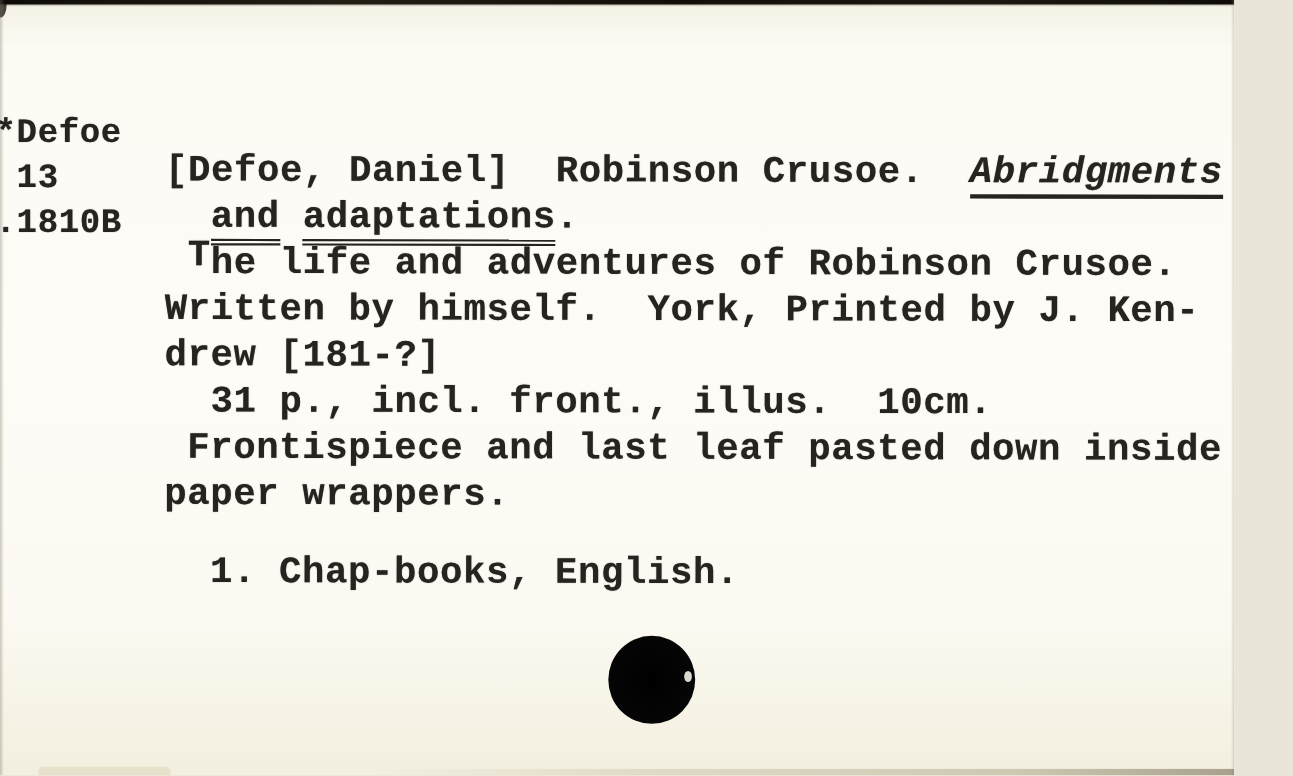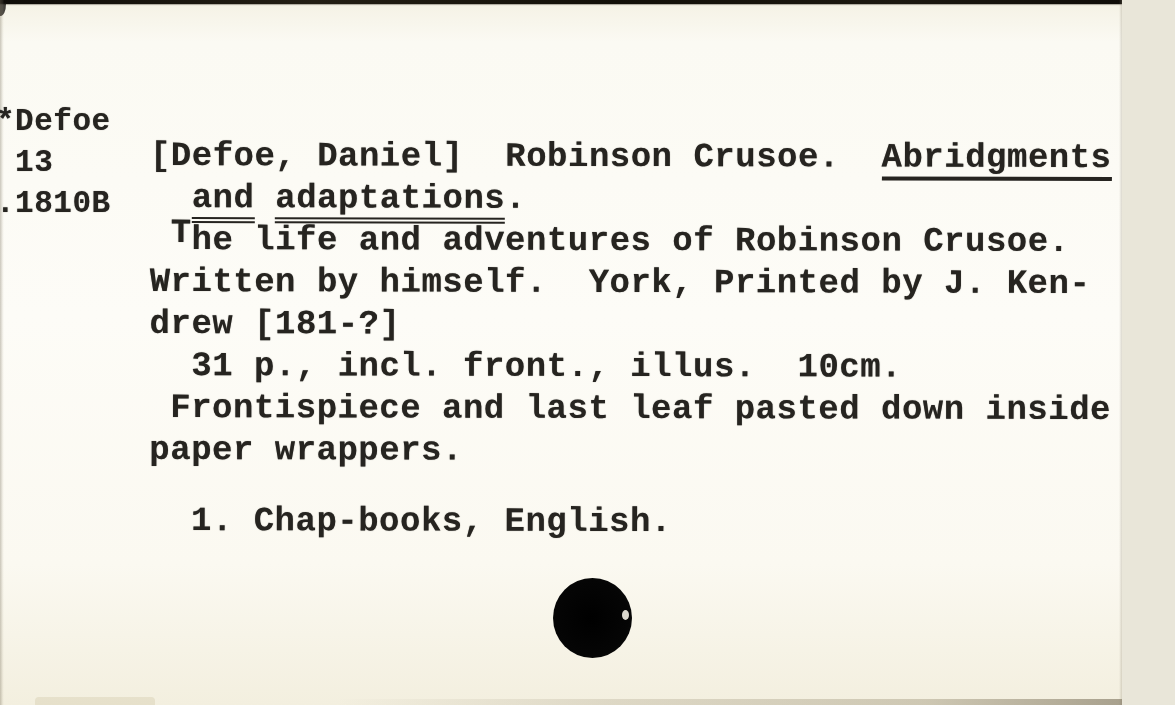--- a/index.html
+++ b/index.html
@@ -81,21 +81,21 @@
     left: 150px;
     top: 135px;
     font-size: 34px;
     line-height: 42px;
     white-space: pre;
     transform: rotate(0.12deg);
     transform-origin: left top;
   }
   .typed-line { white-space: pre; }
   .gap-before { margin-top: 29px; }
-  .u-solid  { border-bottom: 4px solid currentColor; }
+  .u-solid  { border-bottom: 4px solid currentColor; font-style: italic; }
   .u-double { border-bottom: 6px double currentColor; }
   .raised   { position: relative; top: -7px; }
   
   .hole {
     position: absolute;
     left: 553px;
     top: 578px;
     width: 79px;
     height: 80px;
     border-radius: 50%;

